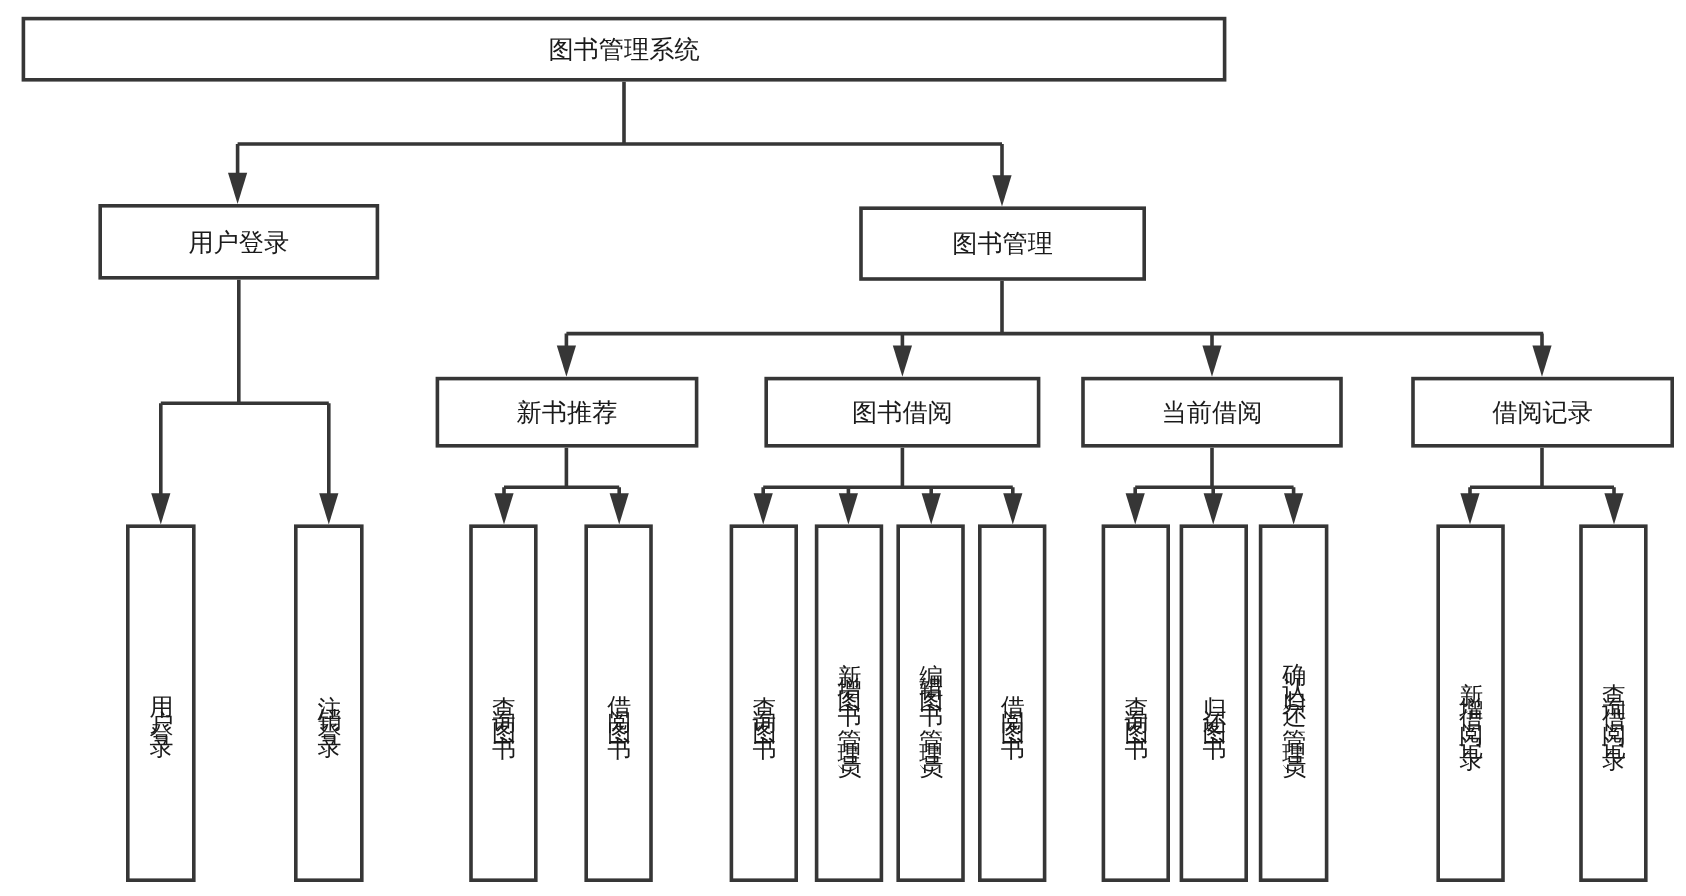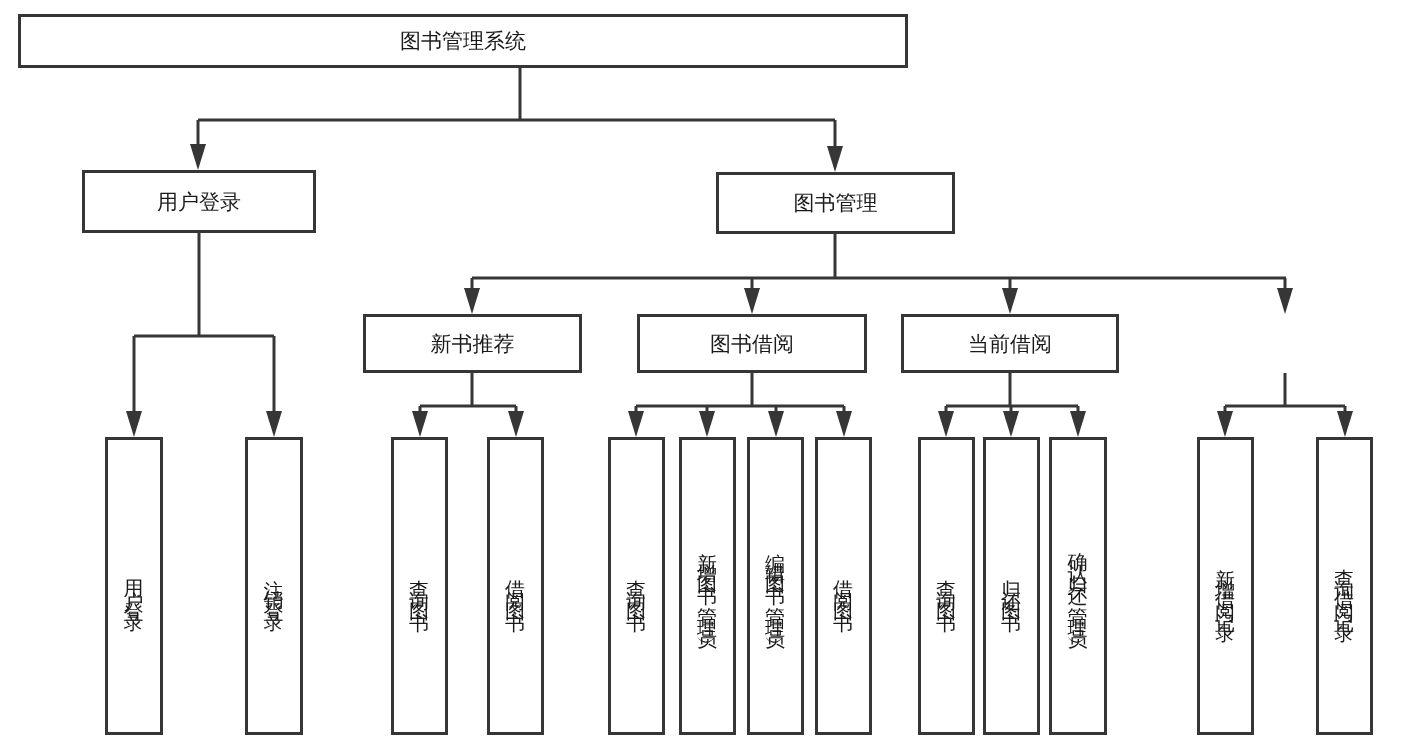--- a/index.html
+++ b/index.html
@@ -89,28 +89,29 @@
     <path class="cline" d="M1010,373 V406 M946,406 H1078 M946,406 V415 M1011,406 V415 M1078,406 V415"></path>
     <polygon class="ahead" points="938,411 954,411 946,437"></polygon>
     <polygon class="ahead" points="1003,411 1019,411 1011,437"></polygon>
     <polygon class="ahead" points="1070,411 1086,411 1078,437"></polygon>
 
     <path class="cline" d="M1285,373 V406 M1225,406 H1345 M1225,406 V415 M1345,406 V415"></path>
     <polygon class="ahead" points="1217,411 1233,411 1225,437"></polygon>
     <polygon class="ahead" points="1337,411 1353,411 1345,437"></polygon>
   </svg>
 
-  <div class="node" style="left:18px; top:14px; width:890px; height:54px;">图书管理系统</div>
+  <div class="node" style="left:18px; top:14px; width:1004px; height:54px;">图书管理系统</div>
 
   <div class="node" style="left:82px; top:170px; width:234px; height:63px;">用户登录</div>
   <div class="node" style="left:363px; top:314px; width:219px; height:59px;">新书推荐</div>
 
   <div class="node" style="left:716px; top:172px; width:239px; height:62px;">图书管理</div>
   <div class="node" style="left:901px; top:314px; width:218px; height:59px;">当前借阅</div>
   <div class="node" style="left:637px; top:314px; width:230px; height:59px;">图书借阅</div>
+  <div class="node" style="left:1176px; top:314px; width:219px; height:59px;">借阅记录</div>
 
   <div class="node leaf" style="left:105px; top:437px; width:58px; height:298px;">
     <span>用户登录</span>
   </div>
   <div class="node leaf" style="left:245px; top:437px; width:58px; height:298px;">
     <span>注销登录</span>
   </div>
 
   <div class="node leaf" style="left:391px; top:437px; width:57px; height:298px;">
     <span>查询图书</span>

